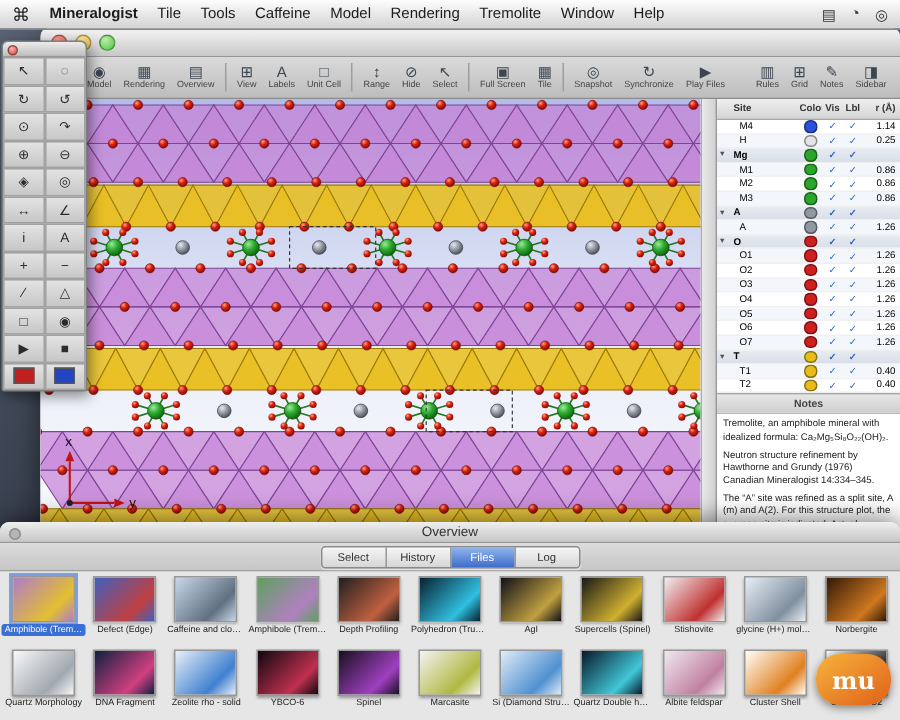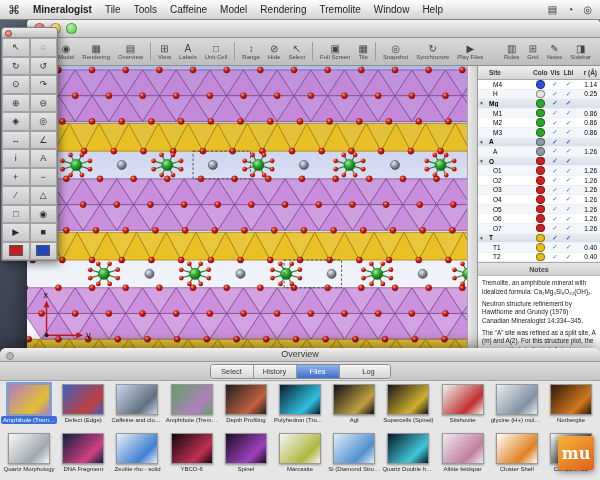--- a/index.html
+++ b/index.html
@@ -86,36 +86,36 @@
   .ov-title{height:13px;flex:none;position:relative;text-align:center;font-size:9px;color:#333;line-height:13px;
     background:linear-gradient(#efefef,#c7c7c7);border-bottom:1px solid #979797;border-radius:6px 6px 0 0;}
   .ov-title .pdot2{position:absolute;left:6px;top:4px;width:6px;height:6px;border-radius:50%;
     background:#b5b5b5;border:0.5px solid #8a8a8a;}
   .ov-tabs{height:18px;flex:none;display:flex;align-items:center;justify-content:center;
     background:linear-gradient(#dcdcdc,#c6c6c6);border-bottom:1px solid #a2a2a2;}
   .seg{display:flex;height:13px;border:1px solid #8a8a8a;border-radius:3px;overflow:hidden;
     box-shadow:0 1px 1px rgba(255,255,255,.6);}
   .seg-btn{width:42px;text-align:center;font-size:7.5px;line-height:13px;color:#333;
     background:linear-gradient(#f6f6f6,#d6d6d6);border-right:1px solid #999;}
-  .seg-btn:last-child{border-right:none;padding-left:8px;}
+  .seg-btn:last-child{border-right:none;}
   .seg-btn.sel{background:linear-gradient(#8fb3ea,#3f6fcc);color:#fff;}
   .thumbs{flex:1;min-height:0;display:flex;flex-direction:column;background:#e6e6e6;padding:1px 2px;}
   .trow{flex:1;display:flex;min-height:0;}
   .thumb{flex:1;min-width:0;display:flex;flex-direction:column;align-items:center;padding-top:2px;}
   .timg{width:40px;height:29px;flex:none;border:1px solid #979797;box-shadow:0 1px 2px rgba(0,0,0,.35);}
   .tlabel{max-width:52px;font-size:6px;line-height:8px;color:#222;white-space:nowrap;overflow:hidden;
     text-overflow:ellipsis;padding:0 2px;border-radius:2px;margin-top:1px;}
   .thumb.sel .tlabel{background:#3a6fd8;color:#fff;}
   .thumb.sel .timg{outline:2px solid #7ba0e0;}
   .ov-status{height:12px;flex:none;text-align:center;font-size:7.5px;color:#333;line-height:12px;position:relative;
     background:linear-gradient(#d8d8d8,#bcbcbc);border-top:1px solid #9a9a9a;}
   .grip{position:absolute;right:2px;bottom:2px;width:9px;height:9px;
     background:repeating-linear-gradient(135deg,#aaa 0 1px,transparent 1px 3px);}
   
-  .mu{position:absolute;right:6px;bottom:10px;width:36px;height:34px;z-index:60;border-radius:2px;
+  .mu{position:absolute;right:6px;bottom:10px;width:50px;height:34px;z-index:60;border-radius:16px;
     background:linear-gradient(145deg,#f6b33c,#e06018);display:flex;align-items:center;justify-content:center;
     color:#fff;font-weight:bold;font-size:16px;font-family:"DejaVu Serif",serif;
     box-shadow:0 2px 6px rgba(0,0,0,.45);}
 </style>
 </head>
 <body>
 
 <div class="menubar">
   <div class="menubar-items">
     <span class="mitem apple">⌘</span>

